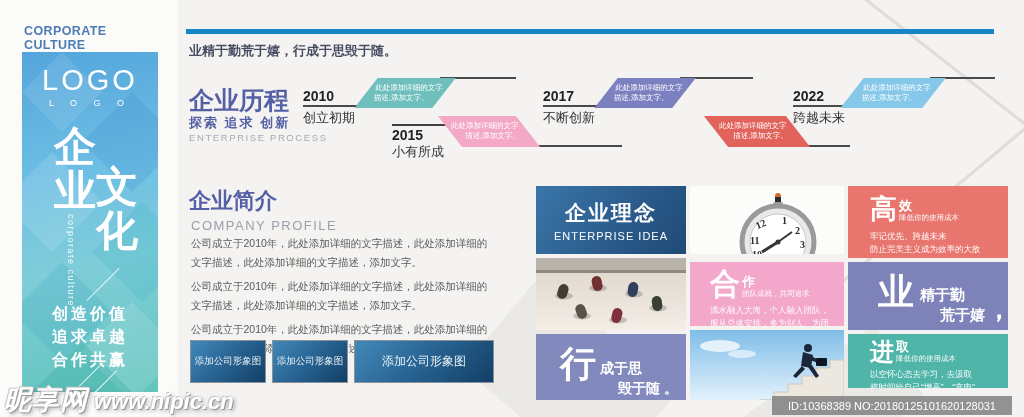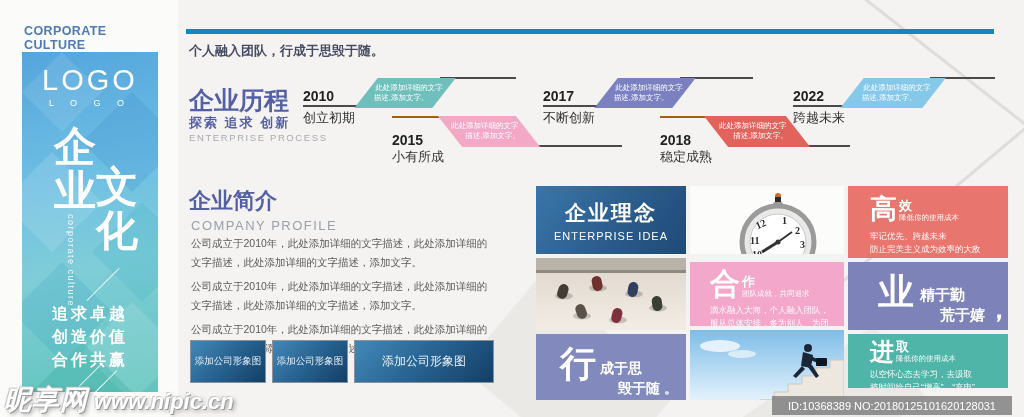--- a/index.html
+++ b/index.html
@@ -38,21 +38,21 @@
   .hist-sub { position:absolute; left:189px; top:114px; font-size:13px; font-weight:bold; color:#5460a6;
               letter-spacing:2px; z-index:2; }
   .hist-sub-en { position:absolute; left:189px; top:132px; font-size:9.5px; color:#a8aab0; letter-spacing:1.6px; z-index:2; }
 
   
   .tl-item { position:absolute; z-index:2; }
   .tl-item .year { font-size:14px; font-weight:bold; color:#222; }
   .tl-item .label { font-size:13px; color:#333; }
   .tl-item.top .year { border-bottom:2px solid #4a4a4a; padding-bottom:1px; display:block; }
   .tl-item.top .label { padding-top:2px; display:block; }
-  .tl-item.bottom { border-top:2px solid #a16207; padding-top:14px; }
+  .tl-item.bottom { border-top:2px solid #404040; padding-top:1px;margin-top:8px; }
   .tl-ext { position:absolute; height:2px; background:#4a4a4a; z-index:1; }
   .ribbon { position:absolute; z-index:2; text-align:center; color:#fff; font-size:7.5px; line-height:10px;
             padding-top:5px; }
   .ribbon.rise { transform:skewX(-38deg); }
   .ribbon.rise span { display:block; transform:skewX(38deg); }
   .ribbon.fall { transform:skewX(38deg); }
   .ribbon.fall span { display:block; transform:skewX(-38deg); }
   .rb-2010 { left:366px; top:78px; width:78px; height:30px; background:#6fbfbd; }
   .rb-2015 { left:450px; top:116px; width:78px; height:31px; background:#f3a8c5; }
   .rb-2017 { left:606px; top:78px; width:78px; height:30px; background:#7b81c0; }
@@ -135,50 +135,46 @@
     </svg>
     <div class="logo">LOGO</div>
     <div class="logo-spaced">L O G O</div>
     <span class="bigchar" style="left:32px; top:74px;">企</span>
     <span class="bigchar" style="left:32px; top:118px;">业</span>
     <span class="bigchar" style="left:74px; top:114px;">文</span>
     <span class="bigchar" style="left:74px; top:158px;">化</span>
     <div class="vtext">corporate culture</div>
     <div class="diag" style="left:58px; top:232px; width:46px;"></div>
     <div class="slogans">
+      <div>创造价值</div>
       <div>追求卓越</div>
-      <div>创造价值</div>
       <div>合作共赢</div>
     </div>
     <div class="diag" style="left:52px; top:322px; width:34px;"></div>
     <div class="diag" style="left:66px; top:330px; width:34px;"></div>
   </div>
 
   <div class="top-bar"></div>
-  <div class="quote">个人融入团队，行成于思毁于随。</div>
+  <div class="quote">业精于勤荒于嬉，行成于思毁于随。</div>
 
   <div class="hist-title">企业历程</div>
   <div class="hist-sub">探索 追求 创新</div>
   <div class="hist-sub-en">ENTERPRISE PROCESS</div>
 
   <div class="tl-item top" style="left:303px; top:88px; width:92px;">
     <span class="year">2010</span>
     <span class="label">创立初期</span>
   </div>
   <div class="tl-item bottom" style="left:392px; top:116px; width:88px;">
     <div class="year">2015</div>
     <div class="label">小有所成</div>
   </div>
   <div class="tl-item top" style="left:543px; top:88px; width:90px;">
     <span class="year">2017</span>
     <span class="label">不断创新</span>
-  </div>
-  <div class="tl-item bottom" style="left:660px; top:116px; width:86px;">
-    <div class="year">2018</div>
-    <div class="label">稳定成熟</div>
   </div>
   <div class="tl-item top" style="left:793px; top:88px; width:90px;">
     <span class="year">2022</span>
     <span class="label">跨越未来</span>
   </div>
 
   <div class="ribbon rise rb-2010">
     <span>此处添加详细的文字</span>
     <span>描述,添加文字。</span>
   </div>

